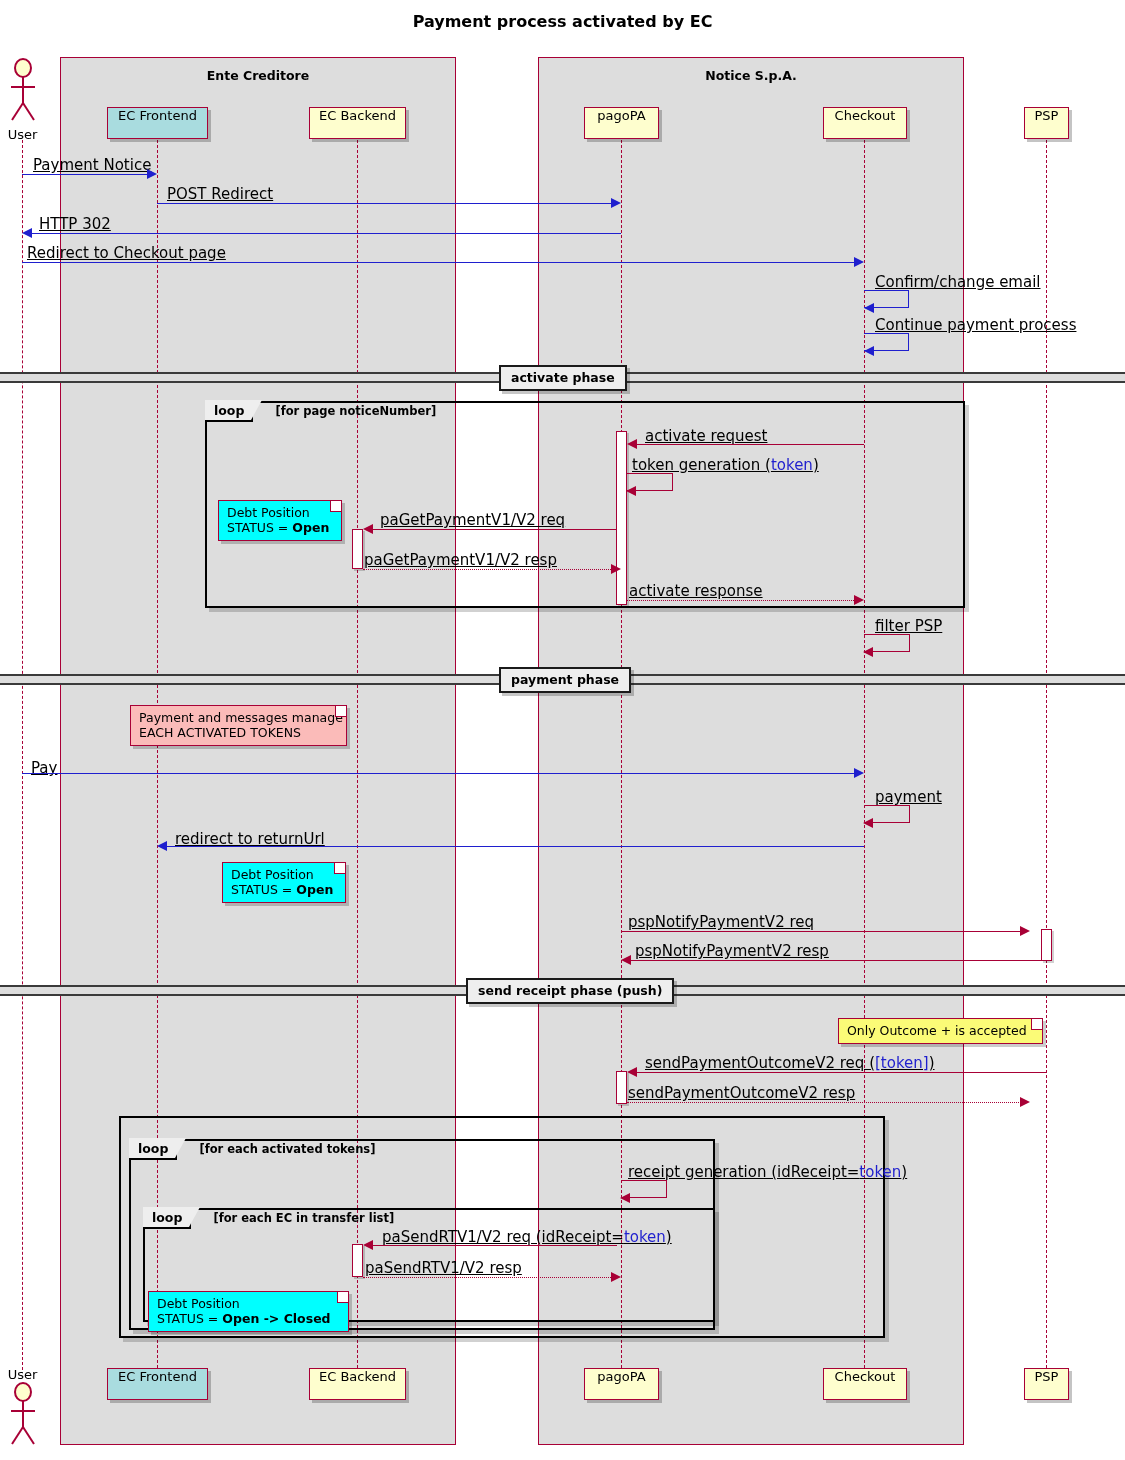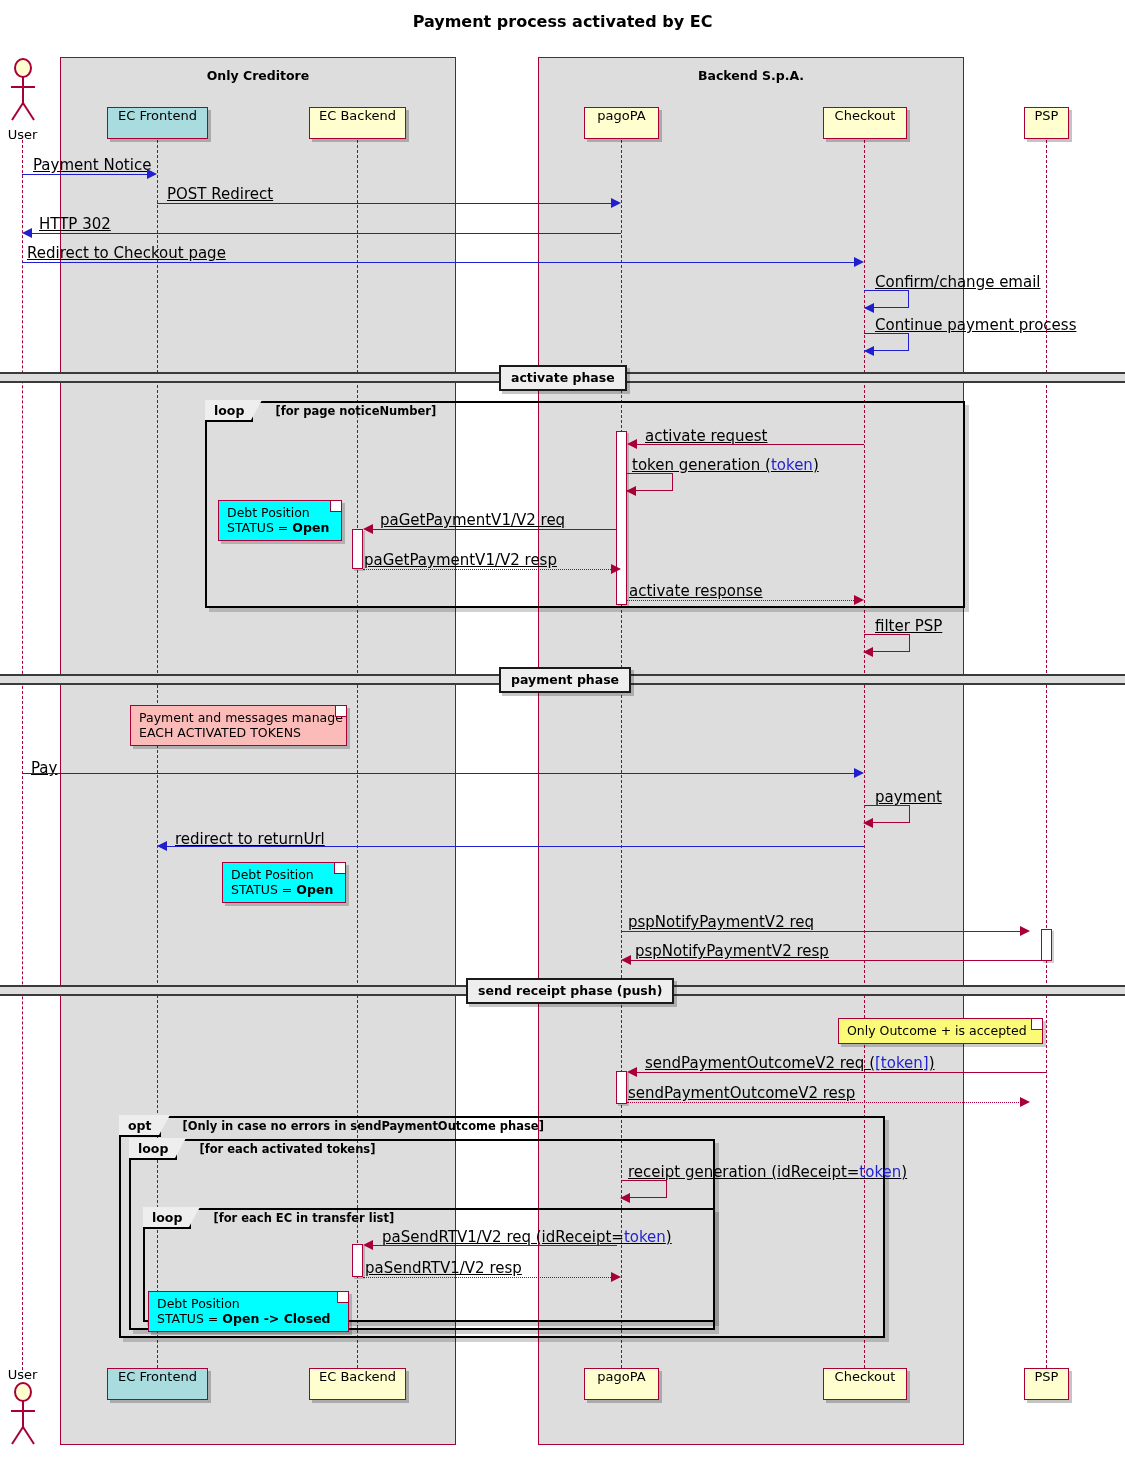--- a/index.html
+++ b/index.html
@@ -75,24 +75,24 @@
   .fragcond{font-size:11.5px;font-weight:bold;color:#000;margin-left:22px;white-space:nowrap;z-index:3;}
 </style>
 </head>
 <body>
 
 <div id="stage">
 
   <div class="abs title">Payment process activated by EC</div>
 
   <div class="abs groupbox" style="left:60px;top:57px;width:396px;height:1388px;">
-    <div class="abs grouplabel">Only Creditore</div>
+    <div class="abs grouplabel">Ente Creditore</div>
   </div>
   <div class="abs groupbox" style="left:538px;top:57px;width:426px;height:1388px;">
-    <div class="abs grouplabel">Backend S.p.A.</div>
+    <div class="abs grouplabel">Notice S.p.A.</div>
   </div>
 
   <div class="abs lifeline" style="left:22px;top:140px;height:1230px;"></div>
   <div class="abs lifeline" style="left:157px;top:140px;height:1228px;"></div>
   <div class="abs lifeline" style="left:357px;top:140px;height:1228px;"></div>
   <div class="abs lifeline" style="left:621px;top:140px;height:1228px;"></div>
   <div class="abs lifeline" style="left:864px;top:140px;height:1228px;"></div>
   <div class="abs lifeline" style="left:1046px;top:140px;height:1228px;"></div>
 
   <div class="abs" style="left:4px;top:58px;width:38px;height:78px;">
@@ -269,24 +269,20 @@
     <span>sendPaymentOutcomeV2 req (</span><span class="tok">[token]</span><span>)</span>
   </div>
   <div class="abs msgline" style="left:637px;top:1072px;width:409px;"></div>
   <div class="abs arrowL" style="left:627px;top:1067px;"></div>
 
   <div class="abs msglabel" style="left:628px;top:1084px;">sendPaymentOutcomeV2 resp</div>
   <div class="abs msgline dotted" style="left:627px;top:1102px;width:394px;"></div>
   <div class="abs arrowR" style="left:1020px;top:1097px;"></div>
 
   <div class="abs frag" style="left:119px;top:1116px;width:766px;height:222px;"></div>
-  <div class="abs fraghdr" style="left:119px;top:1116px;">
-    <div class="fragtab">opt</div>
-    <div class="fragcond">[Only in case no errors in sendPaymentOutcome phase]</div>
-  </div>
 
   <div class="abs frag" style="left:129px;top:1139px;width:586px;height:191px;"></div>
   <div class="abs fraghdr" style="left:129px;top:1139px;">
     <div class="fragtab">loop</div>
     <div class="fragcond">[for each activated tokens]</div>
   </div>
 
   <div class="abs msglabel" style="left:628px;top:1163px;">
     <span>receipt generation (idReceipt=</span><span class="tok">token</span><span>)</span>
   </div>

